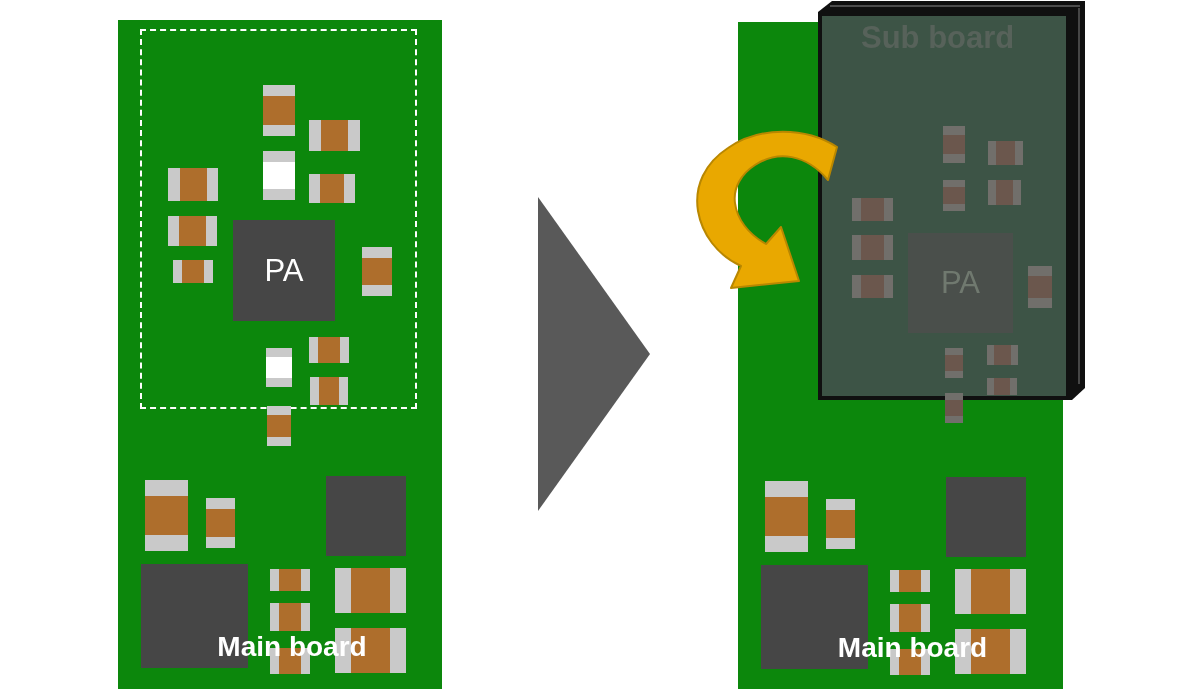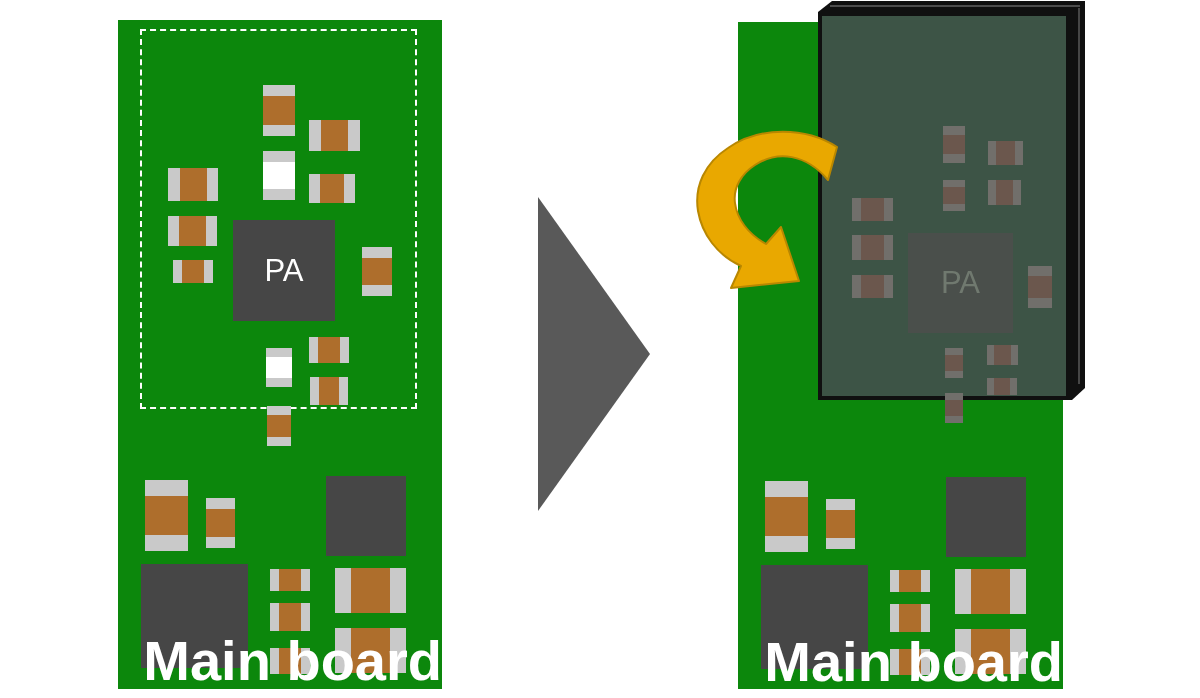--- a/index.html
+++ b/index.html
@@ -6,22 +6,22 @@
   #stage{
     position:relative;width:1200px;height:698px;overflow:hidden;
     background:#ffffff;
     font-family:"Liberation Sans", sans-serif;
   }
   .board{position:absolute;background:var(--board-green);}
   .dashed-region{
     position:absolute;border:2px dashed #ffffff;
   }
   .board-label{
-    position:absolute;text-align:right;color:var(--board-label-text);
-    font-weight:bold;font-size:56px;line-height:1;letter-spacing:0px;
+    position:absolute;text-align:center;color:var(--board-label-text);
+    font-weight:bold;font-size:28px;line-height:1;letter-spacing:0px;margin-left:12px;
   }
   
   .comp{position:absolute;display:flex;margin-top:48px;}
   .cap-h{flex-direction:row;}
   .cap-v, .cap-v-white{flex-direction:column;}
   .comp .end{background:var(--cap-end-gray);}
   .comp .body{flex:1;background:var(--cap-body-brown);}
   .cap-h .end{width:23%;height:100%;}
   .cap-v .end, .cap-v-white .end{height:22%;width:100%;}
   .cap-v-white .body{background:var(--cap-body-white);}
@@ -78,20 +78,21 @@
   <div id="right-board" class="board"></div>
   <div id="right-board-label" class="board-label">Main board</div>
 
   <svg id="package-layer" class="layer" viewBox="0 0 1200 698">
     <polygon points="818,12 832,1 1085,1 1085,388 1072,400 818,400" fill="#101010"></polygon>
     <line x1="830" y1="6" x2="1080" y2="6" stroke="#5d5d5d" stroke-width="2" opacity="0.8"></line>
     <line x1="1079" y1="8" x2="1079" y2="384" stroke="#5d5d5d" stroke-width="2" opacity="0.7"></line>
     <rect x="822" y="16" width="244" height="380" fill="#3d5446"></rect>
   </svg>
 
+  <div id="sub-board-label">Sub board</div>
 
   <svg id="yellow-arrow-layer" class="layer" viewBox="0 0 1200 698">
     <path d="M 837,147
              C 806,127 760,126 728,148
              C 705,163 694,186 698,211
              C 702,234 717,255 741,266
              L 731,288
              L 799,281
              L 781,227
              L 766,244

